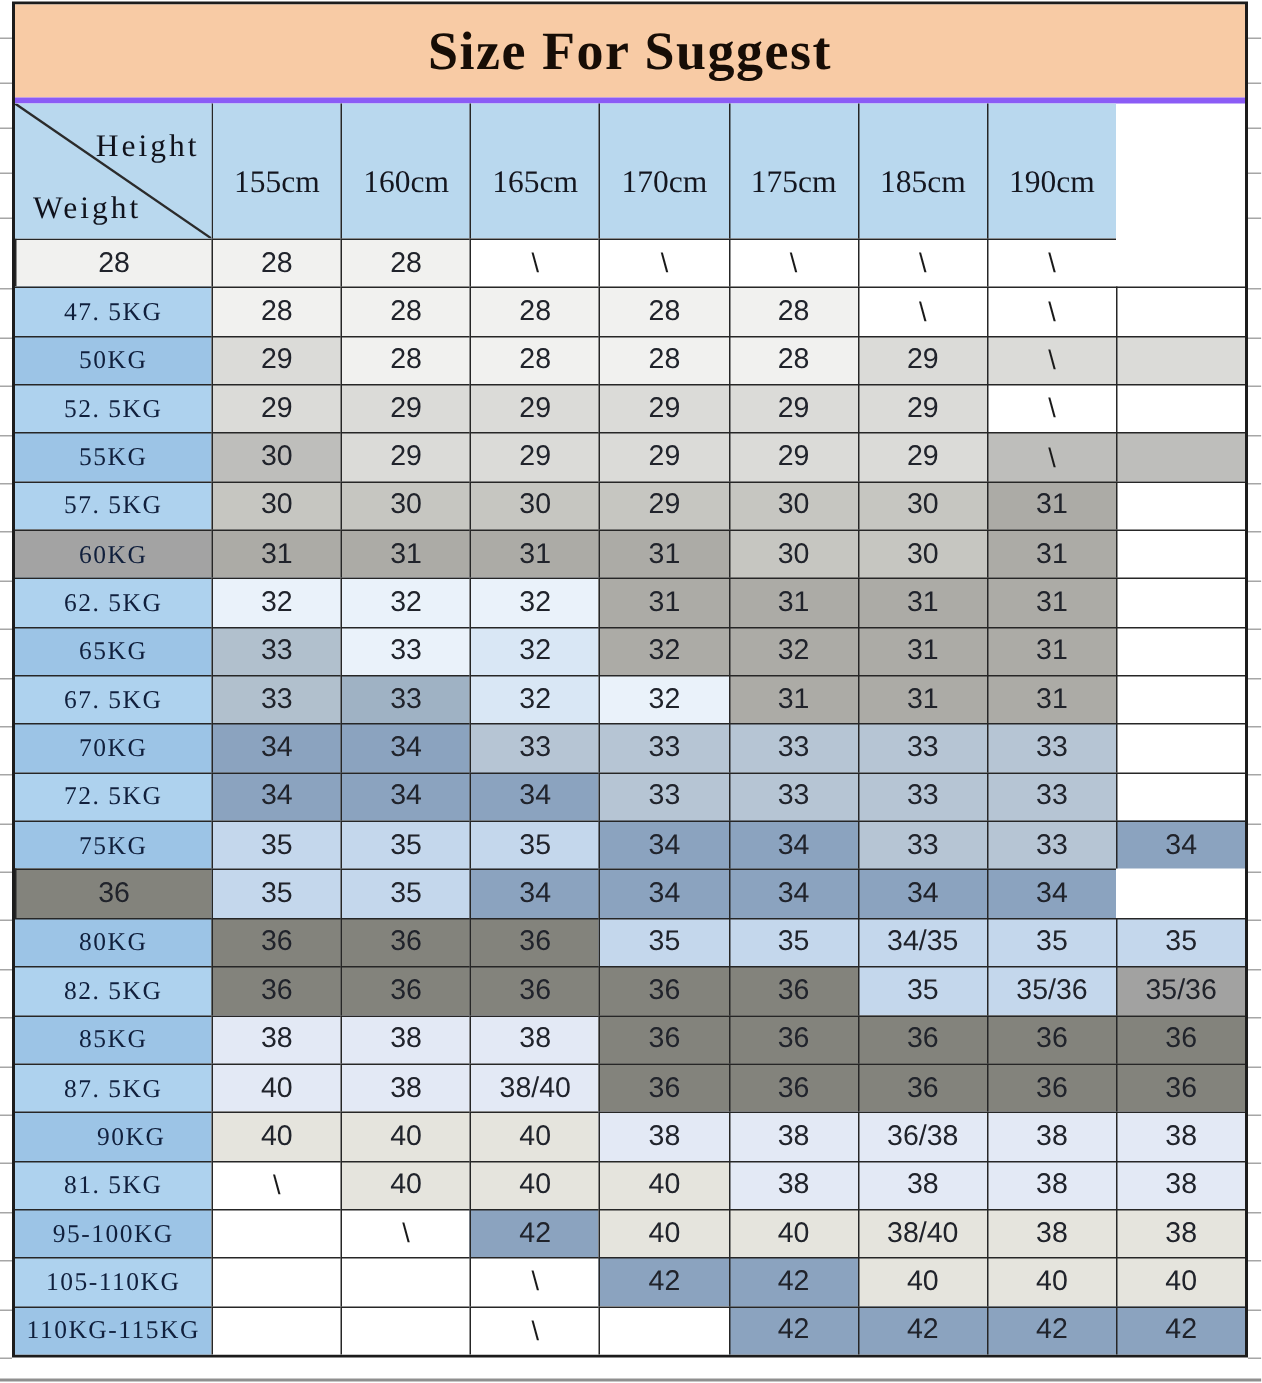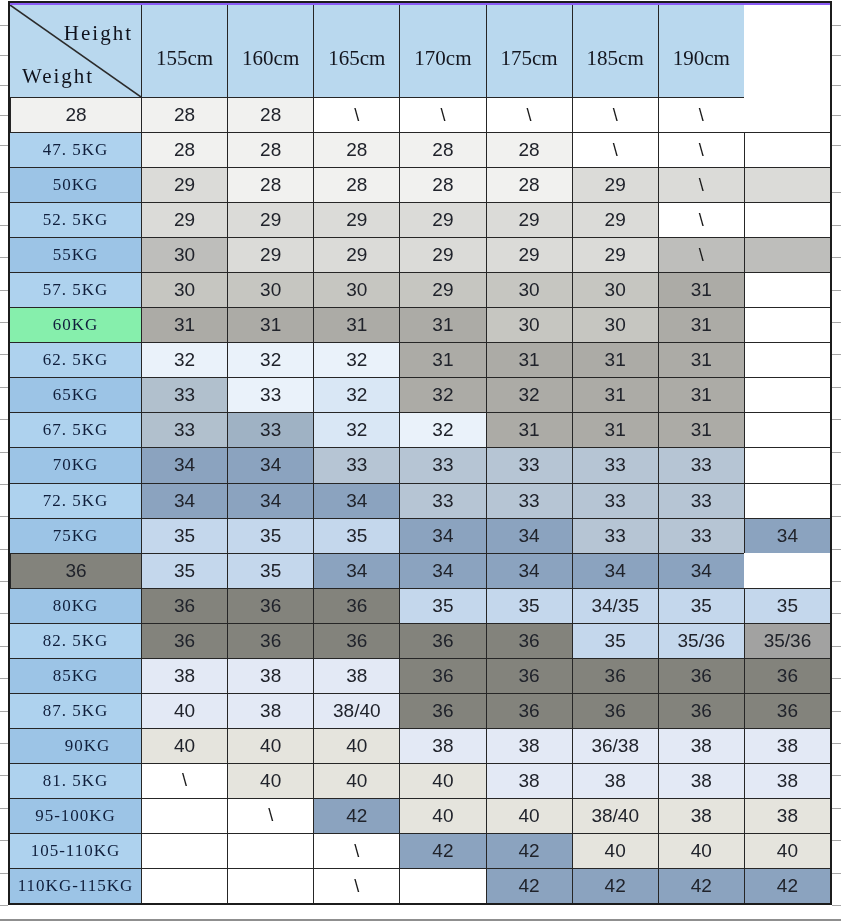--- a/index.html
+++ b/index.html
@@ -3,21 +3,21 @@
 <meta charset="utf-8">
 <style>
   html,body{margin:0;padding:0;background:#ffffff;}
   .canvas{position:relative;width:841px;height:922px;background:#ffffff;overflow:hidden;
           font-family:"Liberation Sans",sans-serif;}
   .size-table{position:absolute;left:8px;top:1px;width:824px;height:904px;
               border:2px solid #1c1c1c;box-sizing:border-box;display:flex;flex-direction:column;background:#fff;}
   .title-row{height:62px;flex:0 0 62px;background:#f8cba5;display:flex;align-items:center;justify-content:center;
              font-family:"Liberation Serif",serif;font-weight:700;font-size:36px;color:#170d06;letter-spacing:1px;}
   .header-row{height:94px;flex:0 0 94px;display:grid;grid-template-columns:131px repeat(8,1fr);
-              border-top:2px solid #8b5cf6;box-sizing:border-box;}
+              border-top:4px solid #8b5cf6;box-sizing:border-box;}
   .corner-cell{position:relative;background:#b9d8ee;overflow:hidden;}
   .corner-cell svg{position:absolute;left:0;top:0;width:100%;height:100%;}
   .corner-top{position:absolute;top:16px;right:8px;font-family:"Liberation Serif",serif;font-size:21px;color:#10121c;letter-spacing:2px;}
   .corner-bottom{position:absolute;bottom:8px;left:12px;font-family:"Liberation Serif",serif;font-size:21px;color:#10121c;letter-spacing:2px;}
   .h-cell{background:#b9d8ee;border-left:1px solid #262626;display:flex;align-items:center;justify-content:center;
           padding-top:14px;box-sizing:border-box;font-family:"Liberation Serif",serif;font-size:21px;color:#14161f;}
   .t-body{flex:1 1 auto;display:flex;flex-direction:column;}
   .t-row{flex:1 1 auto;display:grid;grid-template-columns:131px repeat(8,1fr);}
   .row-label{border-top:1px solid #262626;display:flex;align-items:center;justify-content:center;
              font-family:"Liberation Serif",serif;font-size:17px;color:#101f3c;letter-spacing:1px;white-space:nowrap;}
@@ -25,20 +25,21 @@
         font-size:19px;color:#20232b;}
   .cell.slash{font-size:18px;color:#191919;}
   .gridline{position:absolute;height:1px;background:#a6a6a6;}
   .bottom-line{position:absolute;left:0;top:919px;width:841px;height:2px;background:#8f8f8f;}
 </style>
 </head>
 <body>
 
 <div class="canvas">
   <div class="size-table">
+    <div class="title-row">Size For Suggest</div>
     <div class="header-row">
       <div class="corner-cell">
         <svg viewBox="0 0 131 94" preserveAspectRatio="none">
           <line x1="0" y1="0" x2="131" y2="94" stroke="#2b2b2b" stroke-width="1.6"></line>
         </svg>
         <span class="corner-top">Height</span>
         <span class="corner-bottom">Weight</span>
       </div>
     <div class="h-cell">155cm</div>
         <div class="h-cell">160cm</div>
@@ -108,21 +109,21 @@
           <div class="cell" style="background: rgb(198, 198, 193);">30</div>
           <div class="cell" style="background: rgb(198, 198, 193);">30</div>
           <div class="cell" style="background: rgb(198, 198, 193);">30</div>
           <div class="cell" style="background: rgb(198, 198, 193);">29</div>
           <div class="cell" style="background: rgb(198, 198, 193);">30</div>
           <div class="cell" style="background: rgb(198, 198, 193);">30</div>
           <div class="cell" style="background: rgb(172, 171, 166);">31</div>
           <div class="cell" style="background: rgb(255, 255, 255);"></div>
         </div>
         <div class="t-row">
-          <div class="row-label" style="background: #86efac;">60KG</div>
+          <div class="row-label" style="background: #a3a3a3;">60KG</div>
           <div class="cell" style="background: rgb(172, 171, 166);">31</div>
           <div class="cell" style="background: rgb(172, 171, 166);">31</div>
           <div class="cell" style="background: rgb(172, 171, 166);">31</div>
           <div class="cell" style="background: rgb(172, 171, 166);">31</div>
           <div class="cell" style="background: rgb(198, 198, 193);">30</div>
           <div class="cell" style="background: rgb(198, 198, 193);">30</div>
           <div class="cell" style="background: rgb(172, 171, 166);">31</div>
           <div class="cell" style="background: rgb(255, 255, 255);"></div>
         </div>
         <div class="t-row">

